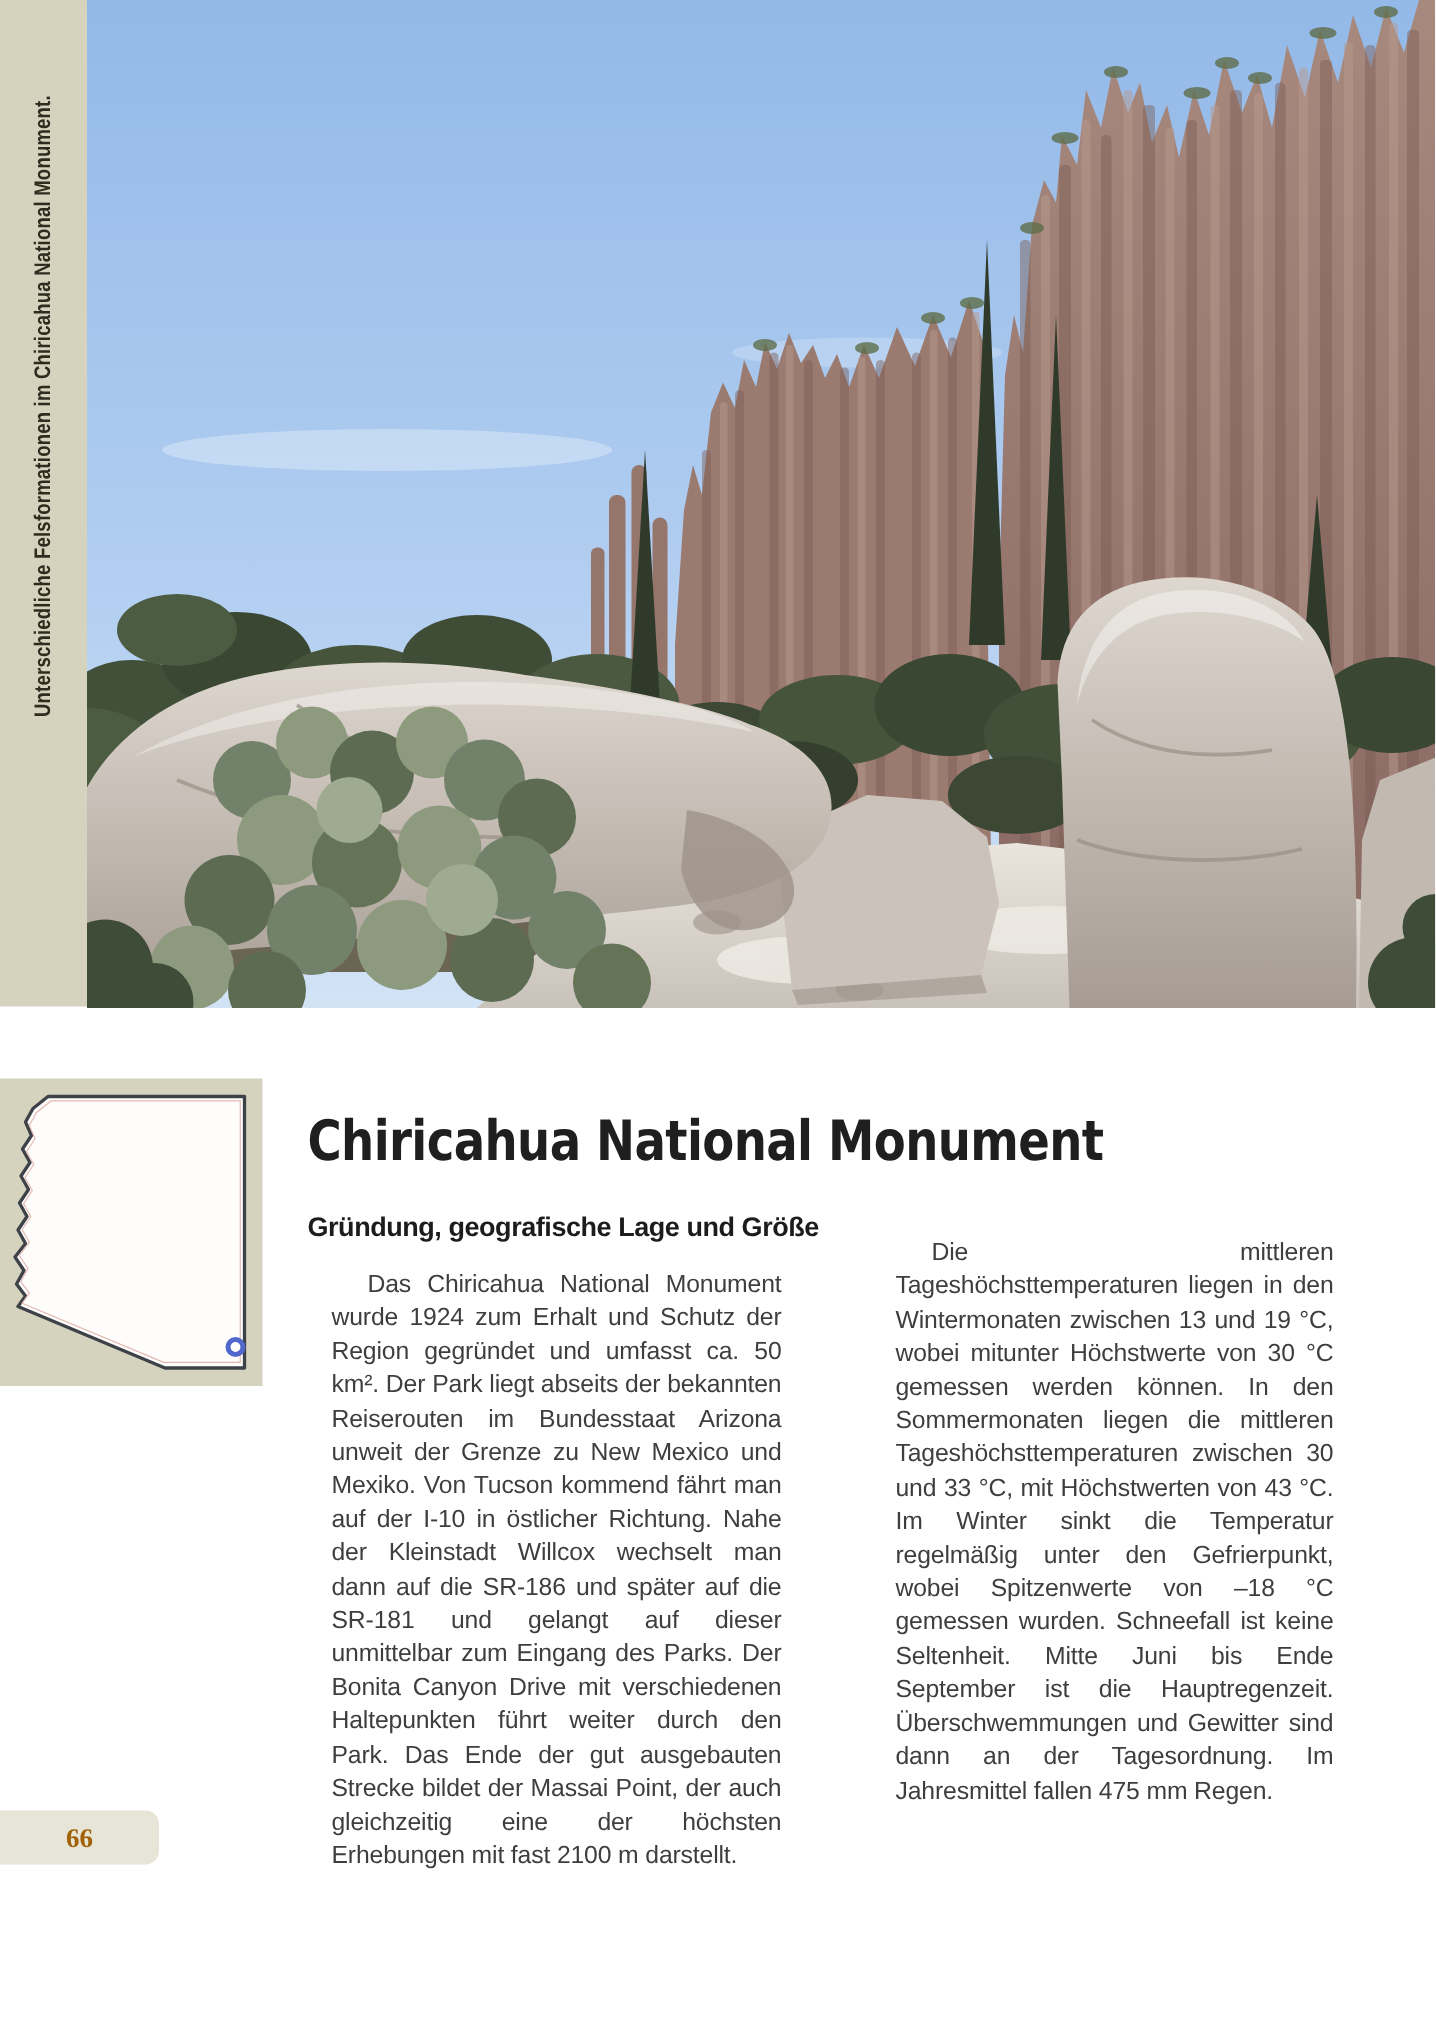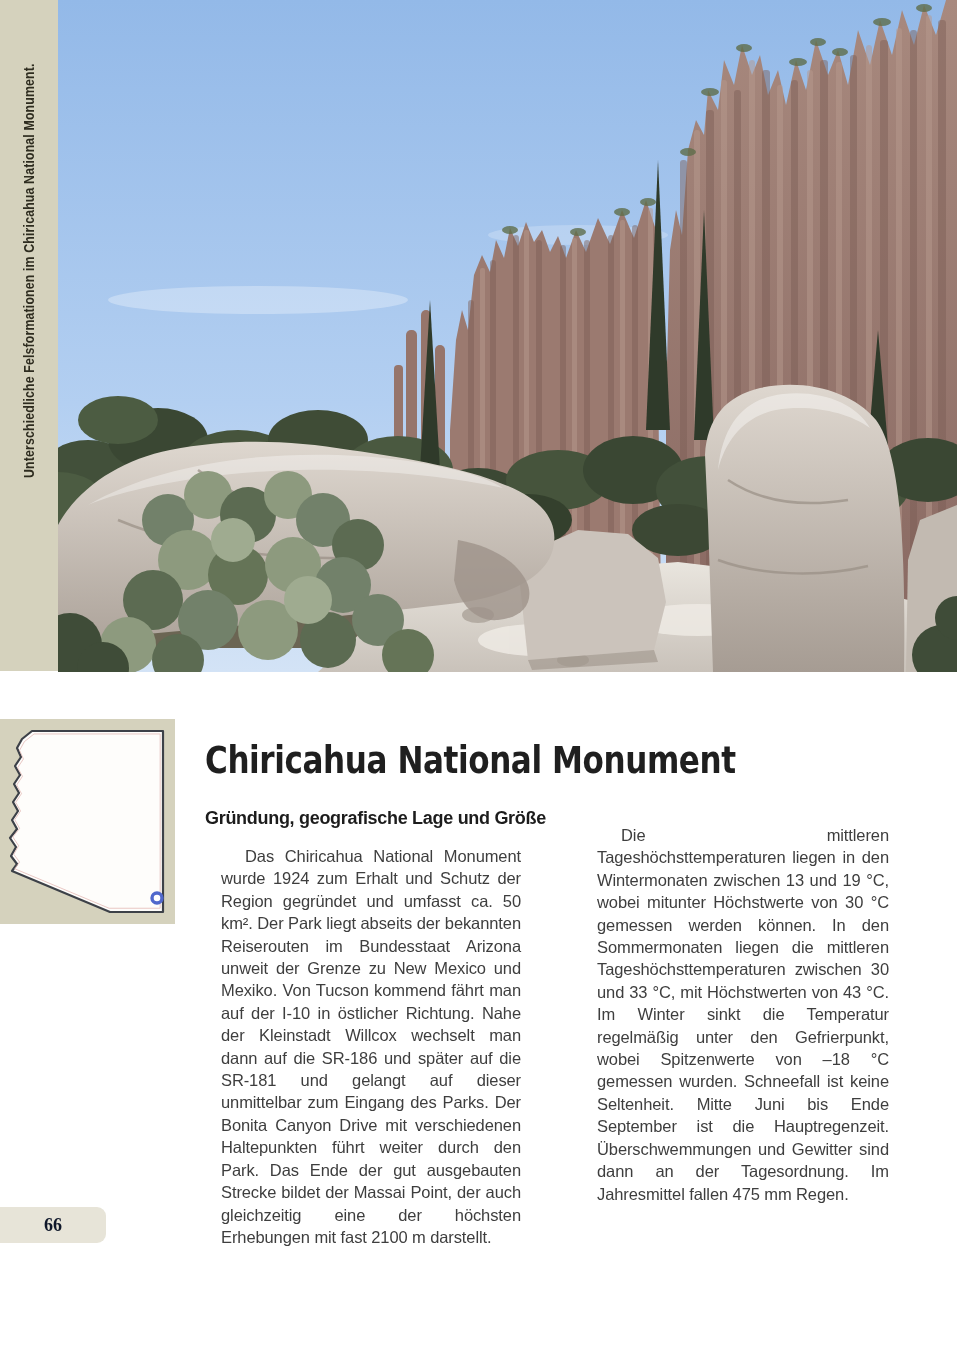--- a/index.html
+++ b/index.html
@@ -28,21 +28,21 @@
   .columns{position:absolute;left:205px;top:808px;width:700px;display:flex;gap:44px;}
   .col{width:332px;}
   .col-heading{font-size:18px;font-weight:bold;color:#1c1c1c;letter-spacing:-0.3px;
         white-space:nowrap;margin:0 0 5px 0;}
   .col-body{font-size:16.5px;line-height:22.4px;color:#3e3e3e;text-align:justify;
         text-indent:24px;margin:16px;letter-spacing:-0.1px;}
 
   
   .page-badge{position:absolute;left:0;top:1207px;width:106px;height:36px;background:#e7e4d8;
         border-radius:0 9px 9px 0;display:flex;align-items:center;justify-content:center;}
-  .page-badge span{font-size:18px;font-weight:bold;color:#0f172a;
+  .page-badge span{font-size:18px;font-weight:bold;color:#a16207;
         font-family:"Liberation Serif",serif;text-align:center;}
 </style>
 </head>
 <body>
 
 <div id="page">
 
   <div class="side-strip">
     <span class="side-caption">Unterschiedliche Felsformationen im Chiricahua National Monument.</span>
   </div>

